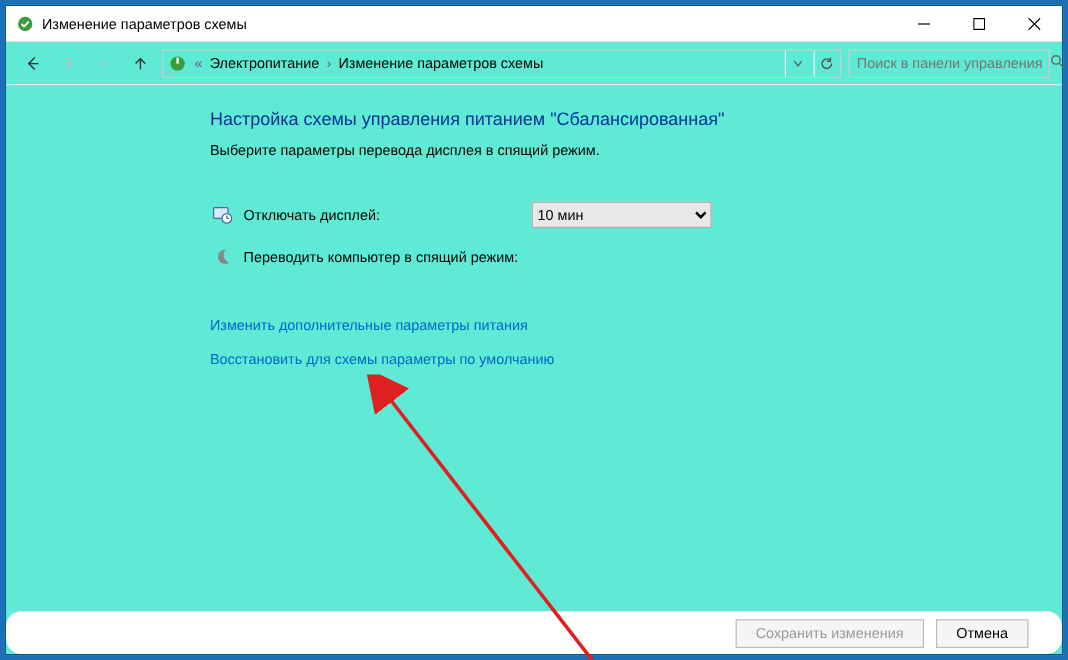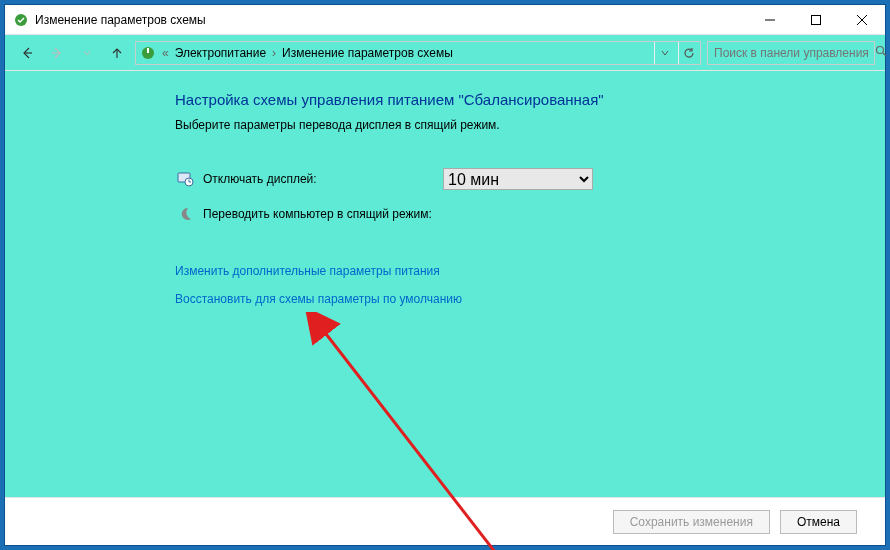--- a/index.html
+++ b/index.html
@@ -116,38 +116,39 @@
     width: 20px; height:20px;
     margin-right: 8px;
     display:flex; align-items:center; justify-content:center;
   }
   .row .rlabel {
     width: 240px;
     color:#000;
   }
   .row select {
     width: 150px; height: 22px;
-    font-size: 16px;
+    font-size: 12px;
     background: #e8e8e8;
     border: 1px solid #aaa;
   }
   .links { margin-top: 40px; }
   .link {
     color: #0066cc;
     margin-bottom: 14px;
     cursor: pointer;
   }
   
   .footer {
-    height: 48px;
+    height: 36px;
     border-top: 1px solid #e5e5e5;
     display:flex; align-items:center; justify-content:flex-end;
     padding-right: 28px;
     gap: 10px;
     background:#fff;
+    border-radius:13px;
   }
   .btn {
     height: 24px;
     padding: 0 16px;
     border: 1px solid #bbb;
     background: #f5f5f5;
     font-size: 12px;
     display:flex; align-items:center; justify-content:center;
   }
   .btn.disabled { color:#9a9a9a; }

